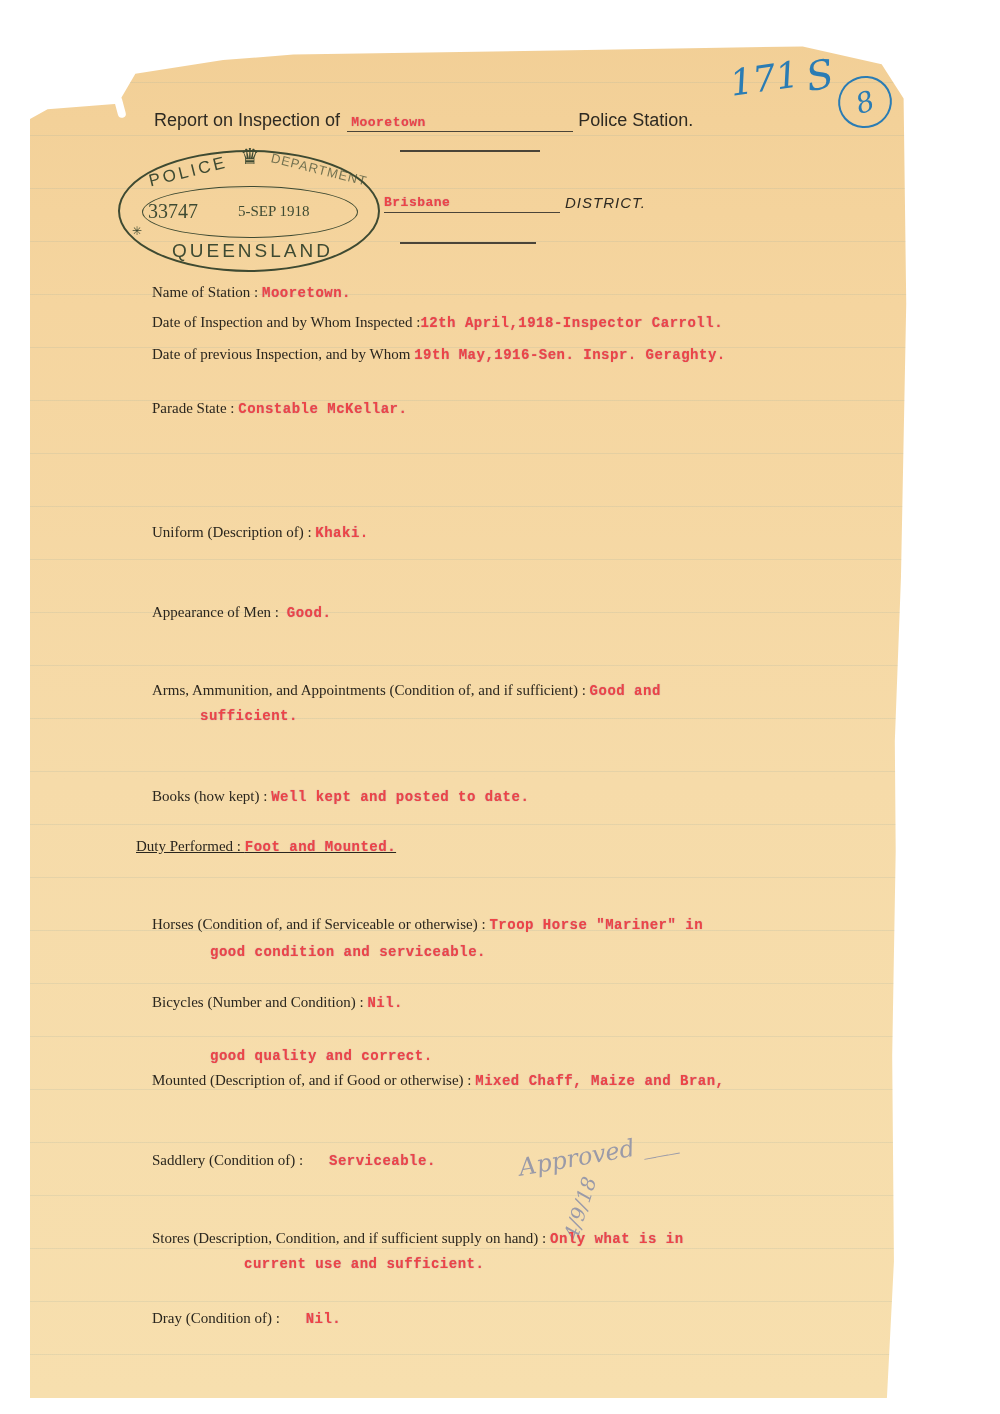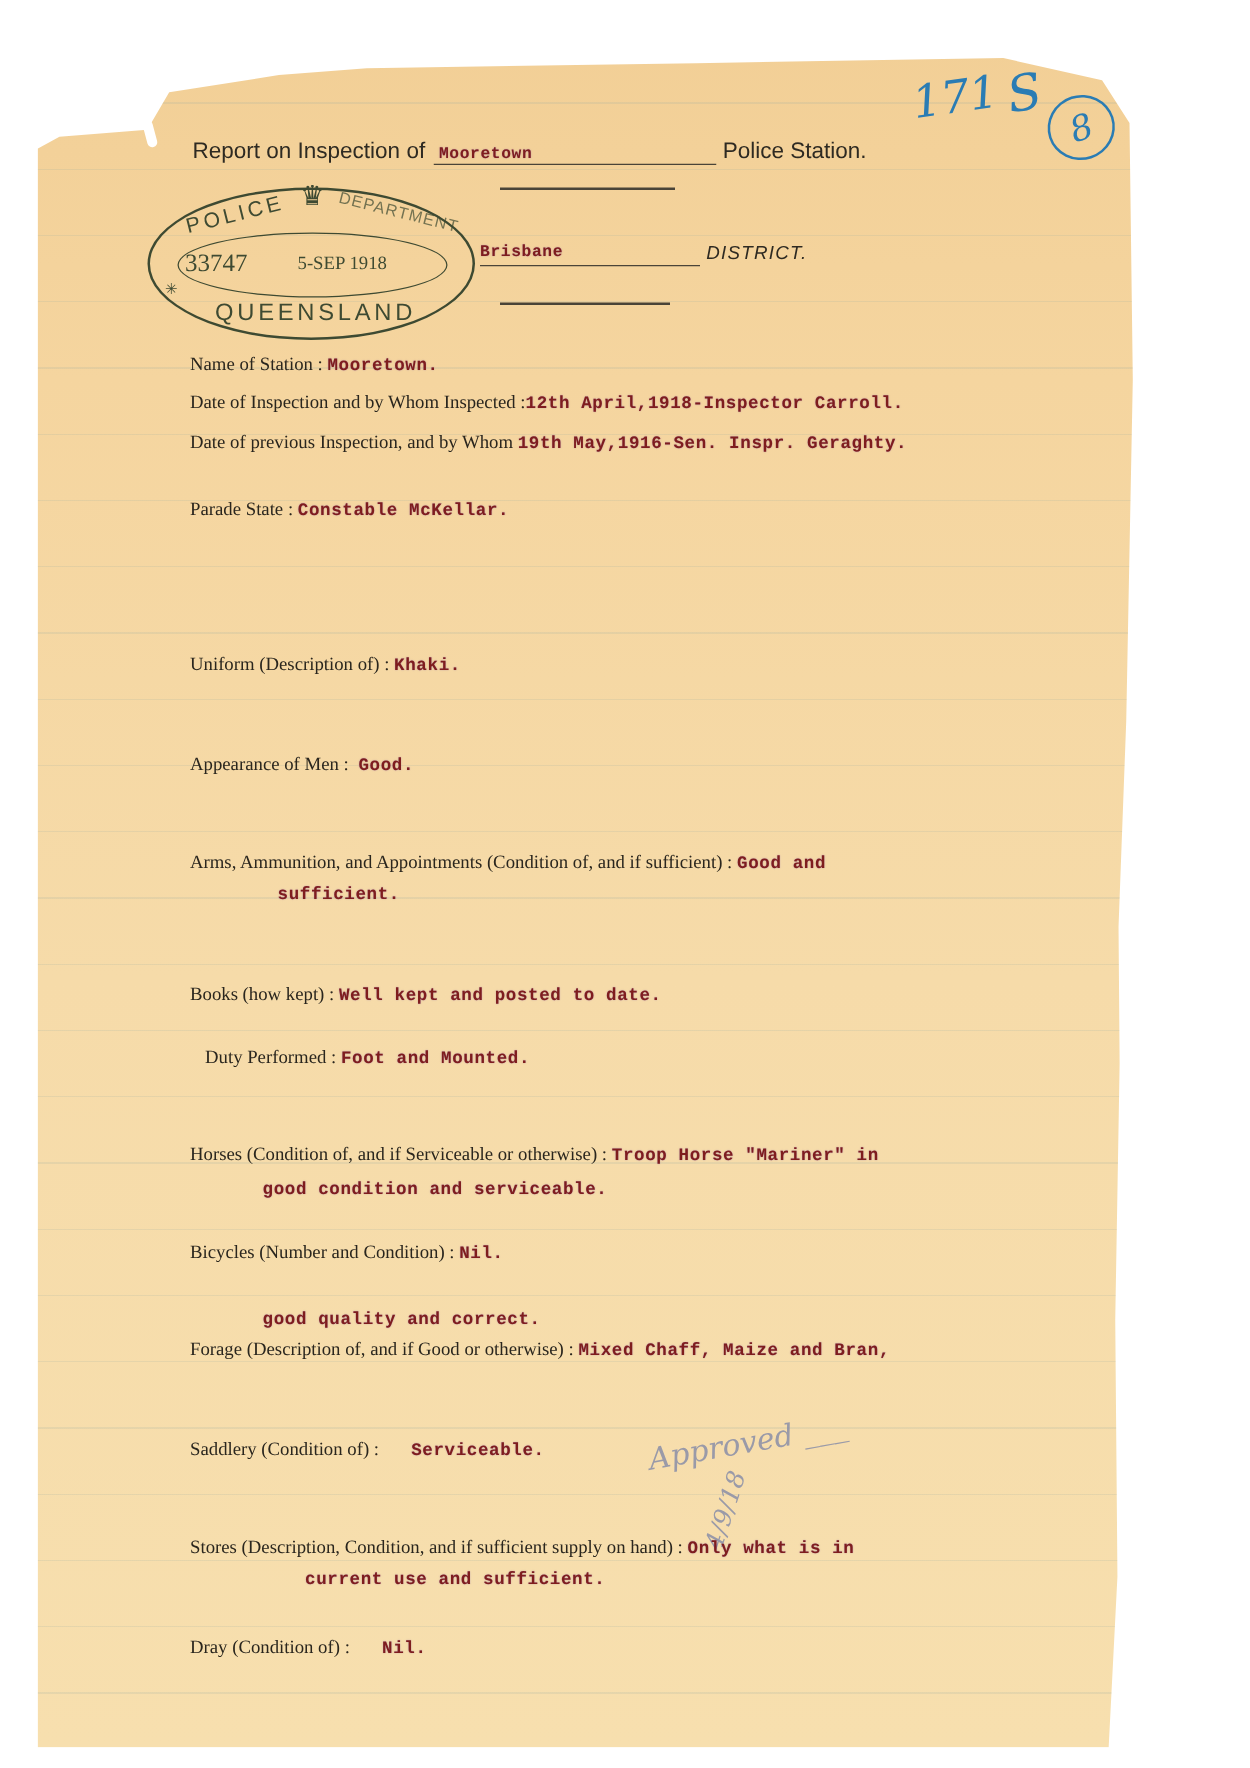--- a/index.html
+++ b/index.html
@@ -16,21 +16,21 @@
     content: ""; position: absolute; inset: 0;
     background-image: repeating-linear-gradient(180deg, transparent 0px, transparent 52px, rgba(150,170,160,0.18) 52px, rgba(150,170,160,0.18) 53px);
   }
   .punch {
     position: absolute; left: 116px; top: 96px; width: 8px; height: 22px;
     background: #fff; border-radius: 4px; transform: rotate(-15deg);
   }
   .print-sans { font-family: "Liberation Sans", sans-serif; color: #2e2a22; }
   .print-serif { font-family: "Liberation Serif", serif; color: #2a261e; }
   .typed {
-    font-family: "Liberation Mono", monospace; color: #7f1d1d; font-weight: bold;
+    font-family: "Liberation Mono", monospace; color: #ef4444; font-weight: bold;
     letter-spacing: 0.5px; text-shadow: 0 0 1px rgba(90,47,176,0.5);
   }
   .abs { position: absolute; }
   .title-line { font-size: 18px; }
   .underline { border-bottom: 1.5px solid #4a4438; }
   .short-rule { position: absolute; height: 2px; background: #4a4438; }
   .field { font-size: 15px; white-space: nowrap; }
   .field .typed { font-size: 14px; }
   .cont { font-size: 14px; white-space: nowrap; }
   .stamp {
@@ -125,45 +125,45 @@
 
 <div class="abs field print-serif" style="left:152px;top:604px;">
   <span>Appearance of Men :</span>
   <span class="typed" style="margin-left:4px;">Good.</span>
 </div>
 
 <div class="abs field print-serif" style="left:152px;top:682px;">
   <span>Arms, Ammunition, and Appointments (Condition of, and if sufficient) :</span>
   <span class="typed">Good and</span>
 </div>
-<div class="abs cont typed" style="left:222px;top:708px;text-align:center;">sufficient.</div>
+<div class="abs cont typed" style="left:200px;top:708px;text-align:center;">sufficient.</div>
 
 <div class="abs field print-serif" style="left:152px;top:788px;">
   <span>Books (how kept) :</span>
   <span class="typed">Well kept and posted to date.</span>
 </div>
 
-<div class="abs field print-serif" style="left:164px;top:838px;">
+<div class="abs field print-serif" style="left:136px;top:838px;text-decoration:underline;">
   <span>Duty Performed :</span>
   <span class="typed">Foot and Mounted.</span>
 </div>
 
 <div class="abs field print-serif" style="left:152px;top:916px;">
   <span>Horses (Condition of, and if Serviceable or otherwise) :</span>
   <span class="typed">Troop Horse "Mariner" in</span>
 </div>
 <div class="abs cont typed" style="left:210px;top:944px;">good condition and serviceable.</div>
 
 <div class="abs field print-serif" style="left:152px;top:994px;">
   <span>Bicycles (Number and Condition) :</span>
   <span class="typed">Nil.</span>
 </div>
 
 <div class="abs field print-serif" style="left:152px;top:1072px;">
-  <span>Forage (Description of, and if Good or otherwise) :</span>
+  <span>Mounted (Description of, and if Good or otherwise) :</span>
   <span class="typed">Mixed Chaff, Maize and Bran,</span>
 </div>
 <div class="abs cont typed" style="left:210px;top:1048px;">good quality and correct.</div>
 
 <div class="abs field print-serif" style="left:152px;top:1152px;">
   <span>Saddlery (Condition of) :</span>
   <span class="typed" style="margin-left:22px;">Serviceable.</span>
 </div>
 
 <div class="pencil" style="left:518px;top:1140px;transform:rotate(-10deg);">Approved ___</div>

